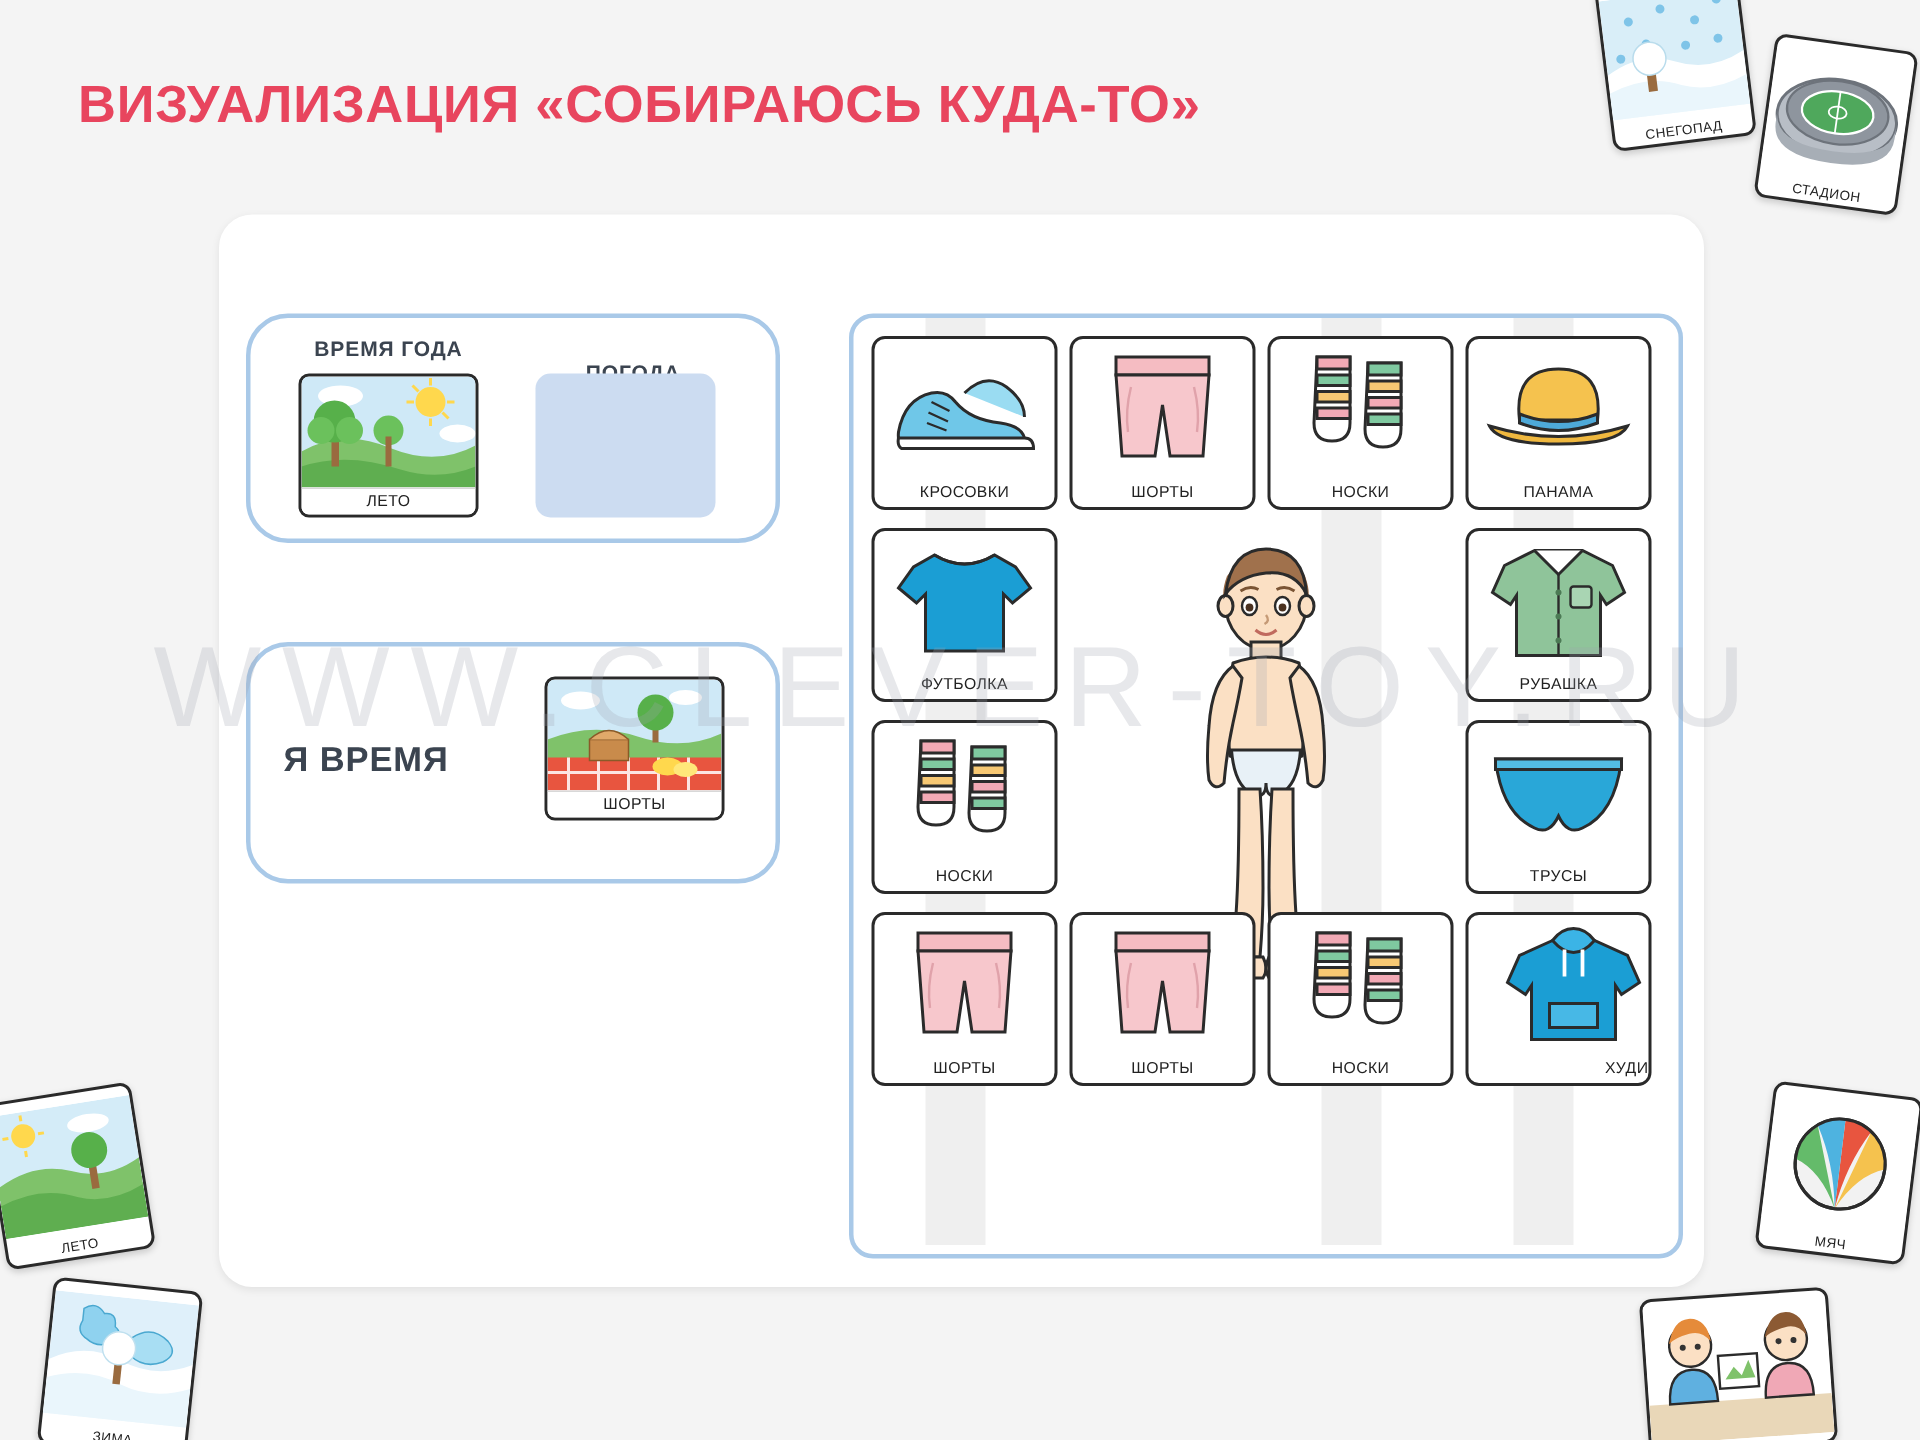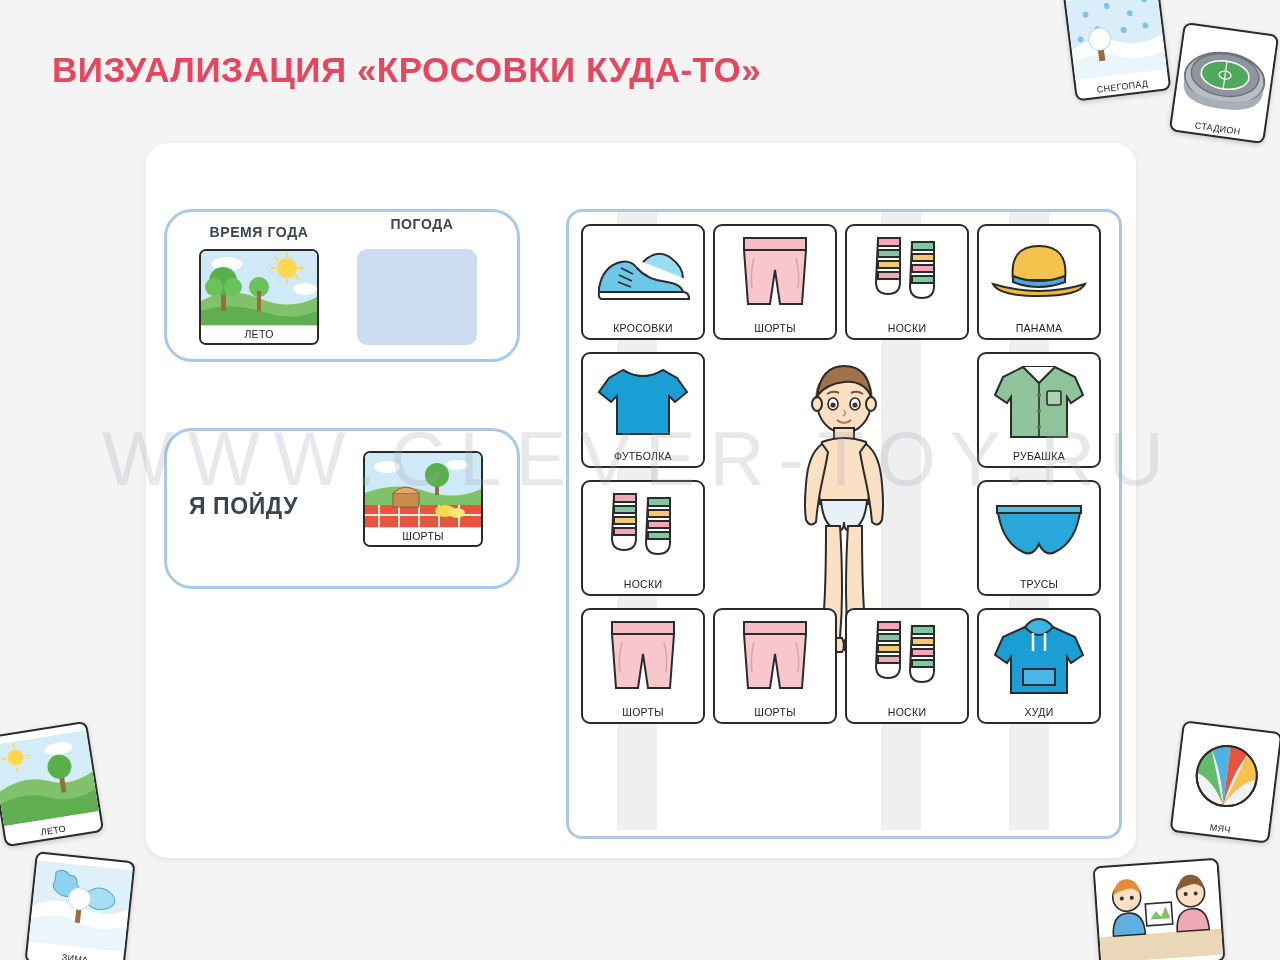--- a/index.html
+++ b/index.html
@@ -118,30 +118,30 @@
   }
   .mini .pic{flex:1;display:flex;align-items:center;justify-content:center;}
   .mini .cap{
     text-align:center;font-size:9px;color:#222;letter-spacing:.3px;padding:1px 0 2px;
   }
   svg{display:block;}
 </style>
 </head>
 <body>
 
-<div class="page-title">ВИЗУАЛИЗАЦИЯ «КРОСОВКИ КУДА-ТО»</div>
+<div class="page-title">ВИЗУАЛИЗАЦИЯ «СОБИРАЮСЬ КУДА-ТО»</div>
 
 <div class="board">
 
   <div class="col-head" id="head-today">СЕГОДНЯ</div>
   <div class="col-head" id="head-wear">Я НАДЕНУ</div>
 
   <div class="panel" id="panel-season">
     <div class="panel-label" style="left:22px;top:12px;width:140px;">ВРЕМЯ ГОДА</div>
-    <div class="panel-label" style="left:180px;top:4px;width:150px;">ПОГОДА</div>
+    <div class="panel-label" style="left:180px;top:28px;width:150px;">ПОГОДА</div>
 
     <div class="card" style="left:32px;top:37px;width:120px;height:96px;">
       <div class="pic">
         <svg width="116" height="74" viewBox="0 0 116 74">
           <rect x="0" y="0" width="116" height="74" fill="#cfe9f7"></rect>
           <circle cx="86" cy="17" r="10" fill="#ffd84d"></circle>
           <g stroke="#ffd84d" stroke-width="2">
             <line x1="86" y1="1" x2="86" y2="6"></line>
               <line x1="86" y1="28" x2="86" y2="33"></line>
             <line x1="70" y1="17" x2="75" y2="17"></line>
@@ -161,21 +161,21 @@
           <rect x="56" y="40" width="4" height="20" fill="#9a6b3f"></rect>
         </svg>
       </div>
       <div class="cap">ЛЕТО</div>
     </div>
 
     <div class="placeholder" style="left:190px;top:37px;width:120px;height:96px;"></div>
   </div>
 
   <div class="panel" id="panel-go">
-    <div class="panel-title-big" style="left:22px;top:62px;">Я ПОЙДУ</div>
+    <div class="panel-title-big" style="left:22px;top:62px;">Я ВРЕМЯ</div>
 
     <div class="card" style="left:196px;top:20px;width:120px;height:96px;">
       <div class="pic">
         <svg width="116" height="74" viewBox="0 0 116 74">
           <rect x="0" y="0" width="116" height="74" fill="#cfe9f7"></rect>
           <ellipse cx="22" cy="14" rx="13" ry="6" fill="#ffffff"></ellipse>
           <ellipse cx="92" cy="12" rx="11" ry="5" fill="#ffffff"></ellipse>
           <path d="M0 40 Q30 28 60 38 Q90 48 116 36 L116 56 L0 56 Z" fill="#7fc26a"></path>
           <rect x="70" y="24" width="4" height="18" fill="#9a6b3f"></rect>
           <circle cx="72" cy="22" r="12" fill="#57b04a"></circle>
@@ -393,21 +393,21 @@
             <path d="M42 10 h22 v8 h-22 z" fill="#7fc9a0"></path>
             <path d="M42 22 h22 v7 h-22 z" fill="#f7c873"></path>
             <path d="M42 33 h22 v7 h-22 z" fill="#f2a9b5"></path>
             <path d="M42 44 h22 v7 h-22 z" fill="#7fc9a0"></path>
           </g>
         </svg>
       </div>
       <div class="cap">НОСКИ</div>
     </div>
 
-    <div class="wear-card" style="left:408px;top:396px;">
+    <div class="wear-card" style="left:408px;top:396px;align-items:flex-end;">
       <div class="pic">
         <svg width="100" height="80" viewBox="0 0 100 80">
           <path d="M36 10 L14 20 L6 38 L18 46 L22 40 V76 H78 V40 L82 46 L94 38 L86 20 L64 10 z" fill="#1b9ed4" stroke="#2b2b2b" stroke-width="2"></path>
           <path d="M36 10 q14 16 28 0 q-6 -8 -14 -8 q-8 0 -14 8 z" fill="#3bb4e6" stroke="#2b2b2b" stroke-width="2"></path>
           <path d="M34 52 h32 v16 h-32 z" fill="#47b8e6" stroke="#2b2b2b" stroke-width="2"></path>
           <line x1="44" y1="16" x2="44" y2="34" stroke="#ffffff" stroke-width="2.5"></line>
           <line x1="56" y1="16" x2="56" y2="34" stroke="#ffffff" stroke-width="2.5"></line>
         </svg>
       </div>
       <div class="cap">ХУДИ</div>

